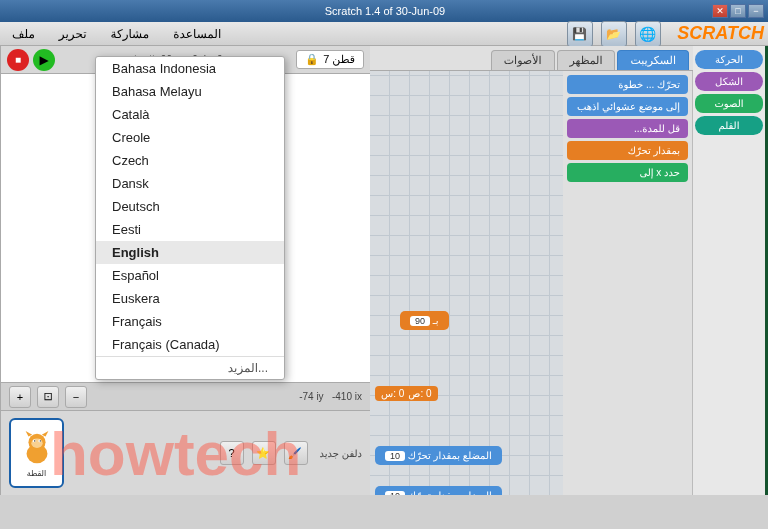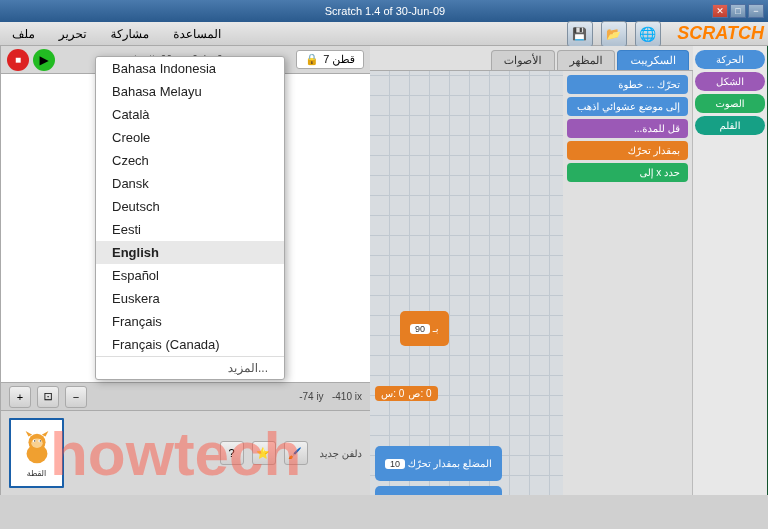--- a/index.html
+++ b/index.html
@@ -76,21 +76,21 @@
     
     .main-layout {
       display: flex;
       height: calc(529px - 22px - 24px - 34px);
     }
 
     
     .left-panel {
       width: 75px;
       background: #e8e8e8;
-      border-right: 1px solid #14532d;
+      border-right: 3px solid #14532d;
       display: flex;
       flex-direction: column;
       padding: 4px 2px;
       gap: 3px;
     }
     .category-btn {
       padding: 4px 6px;
       border-radius: 12px;
       font-size: 10px;
       text-align: center;
@@ -195,21 +195,21 @@
       display: flex;
       align-items: center;
       padding: 4px 8px;
       gap: 8px;
       direction: rtl;
     }
     .sprite-thumb {
       width: 55px; height: 70px;
       background: white;
       border: 2px solid #4a90d9;
-      border-radius: 1px;
+      border-radius: 6px;
       display: flex;
       flex-direction: column;
       align-items: center;
       justify-content: center;
       font-size: 8px;
       cursor: pointer;
       position: relative;
     }
     .sprite-thumb-selected { border-color: #1a60a9; }
     .tray-btn {
@@ -318,21 +318,21 @@
       pointer-events: none;
       z-index: 5;
       font-family: Arial, sans-serif;
     }
 
     
     .script-block {
       position: absolute;
       background: #4a90d9;
       border-radius: 5px;
-      padding: 12px 10px;
+      padding: 4px 10px;
       font-size: 10px;
       color: white;
       direction: rtl;
     }
     .script-block-orange {
       background: #e67e22;
     }
 
     .inline-val {
       display: inline-block;

